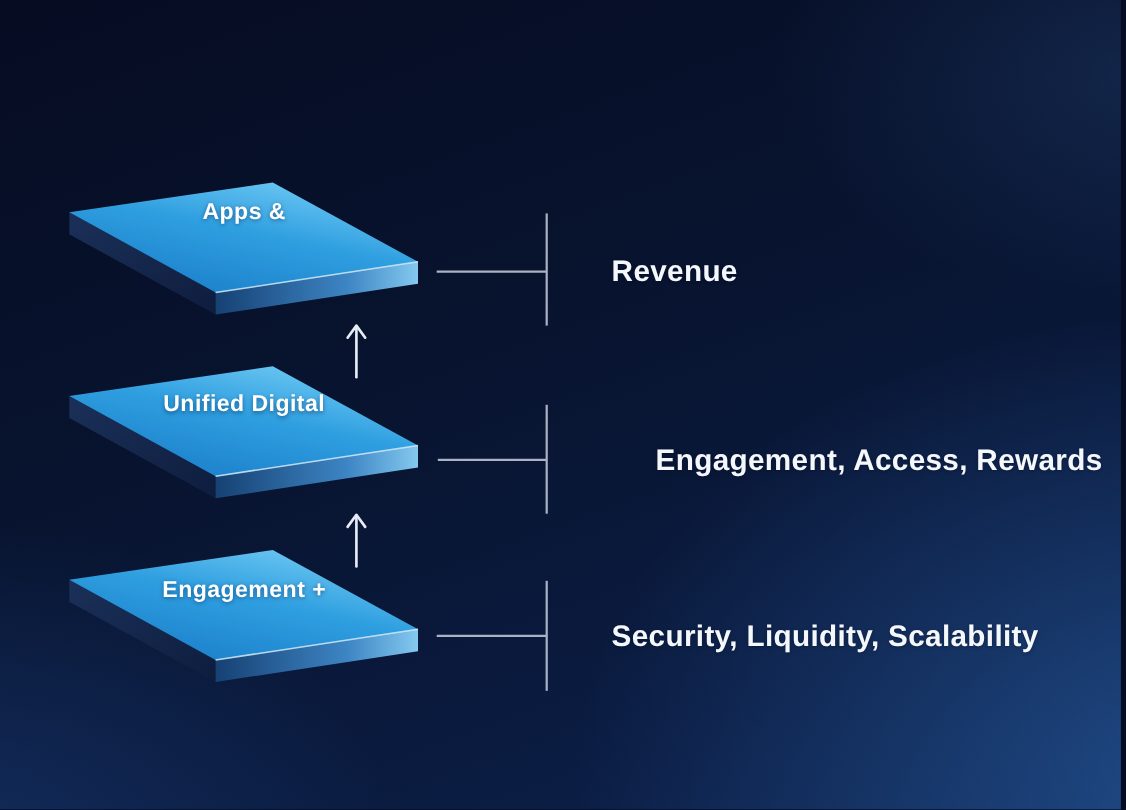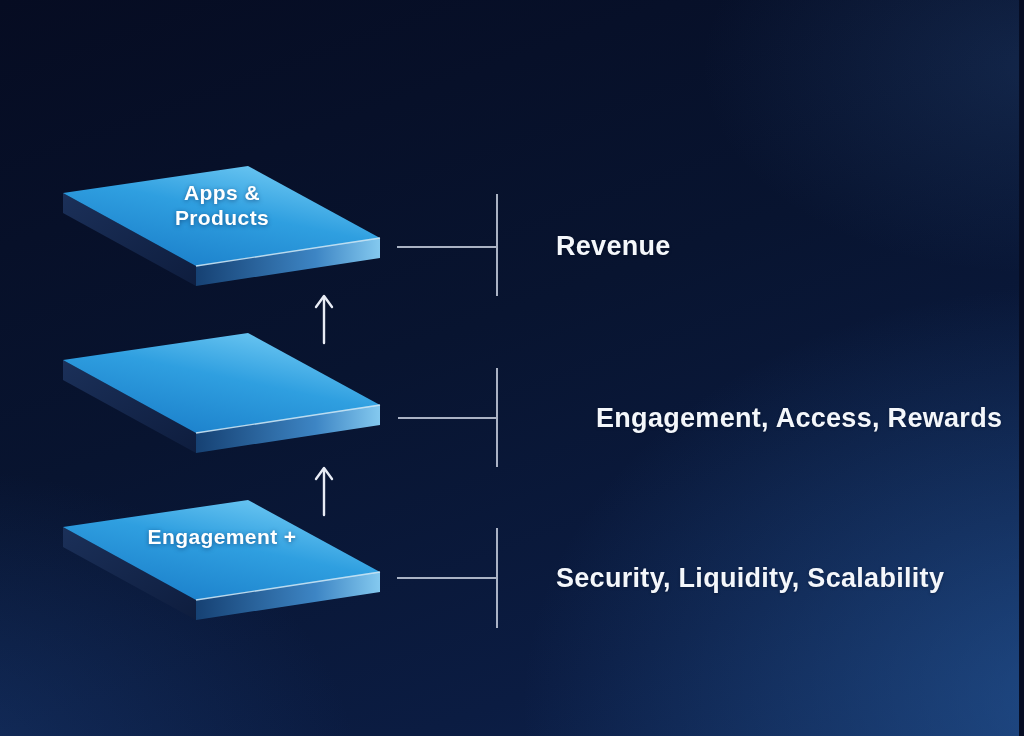--- a/index.html
+++ b/index.html
@@ -106,23 +106,23 @@
       </g>
       <g>
         <line x1="397" y1="578" x2="497" y2="578"></line>
         <line x1="497" y1="528" x2="497" y2="628"></line>
       </g>
     </g>
   </svg>
 
   <div class="platform-label lbl-1">
     <div>Apps &amp;</div>
-    <div>Products</div>
   </div>
   <div class="platform-label lbl-2">
+    <div>Unified Digital</div>
   </div>
   <div class="platform-label lbl-3">
     <div>Engagement +</div>
   </div>
 
   <div class="outcome-label out-1">Revenue</div>
   <div class="outcome-label out-2">Engagement, Access, Rewards</div>
   <div class="outcome-label out-3">Security, Liquidity, Scalability</div>
 
 </div>

